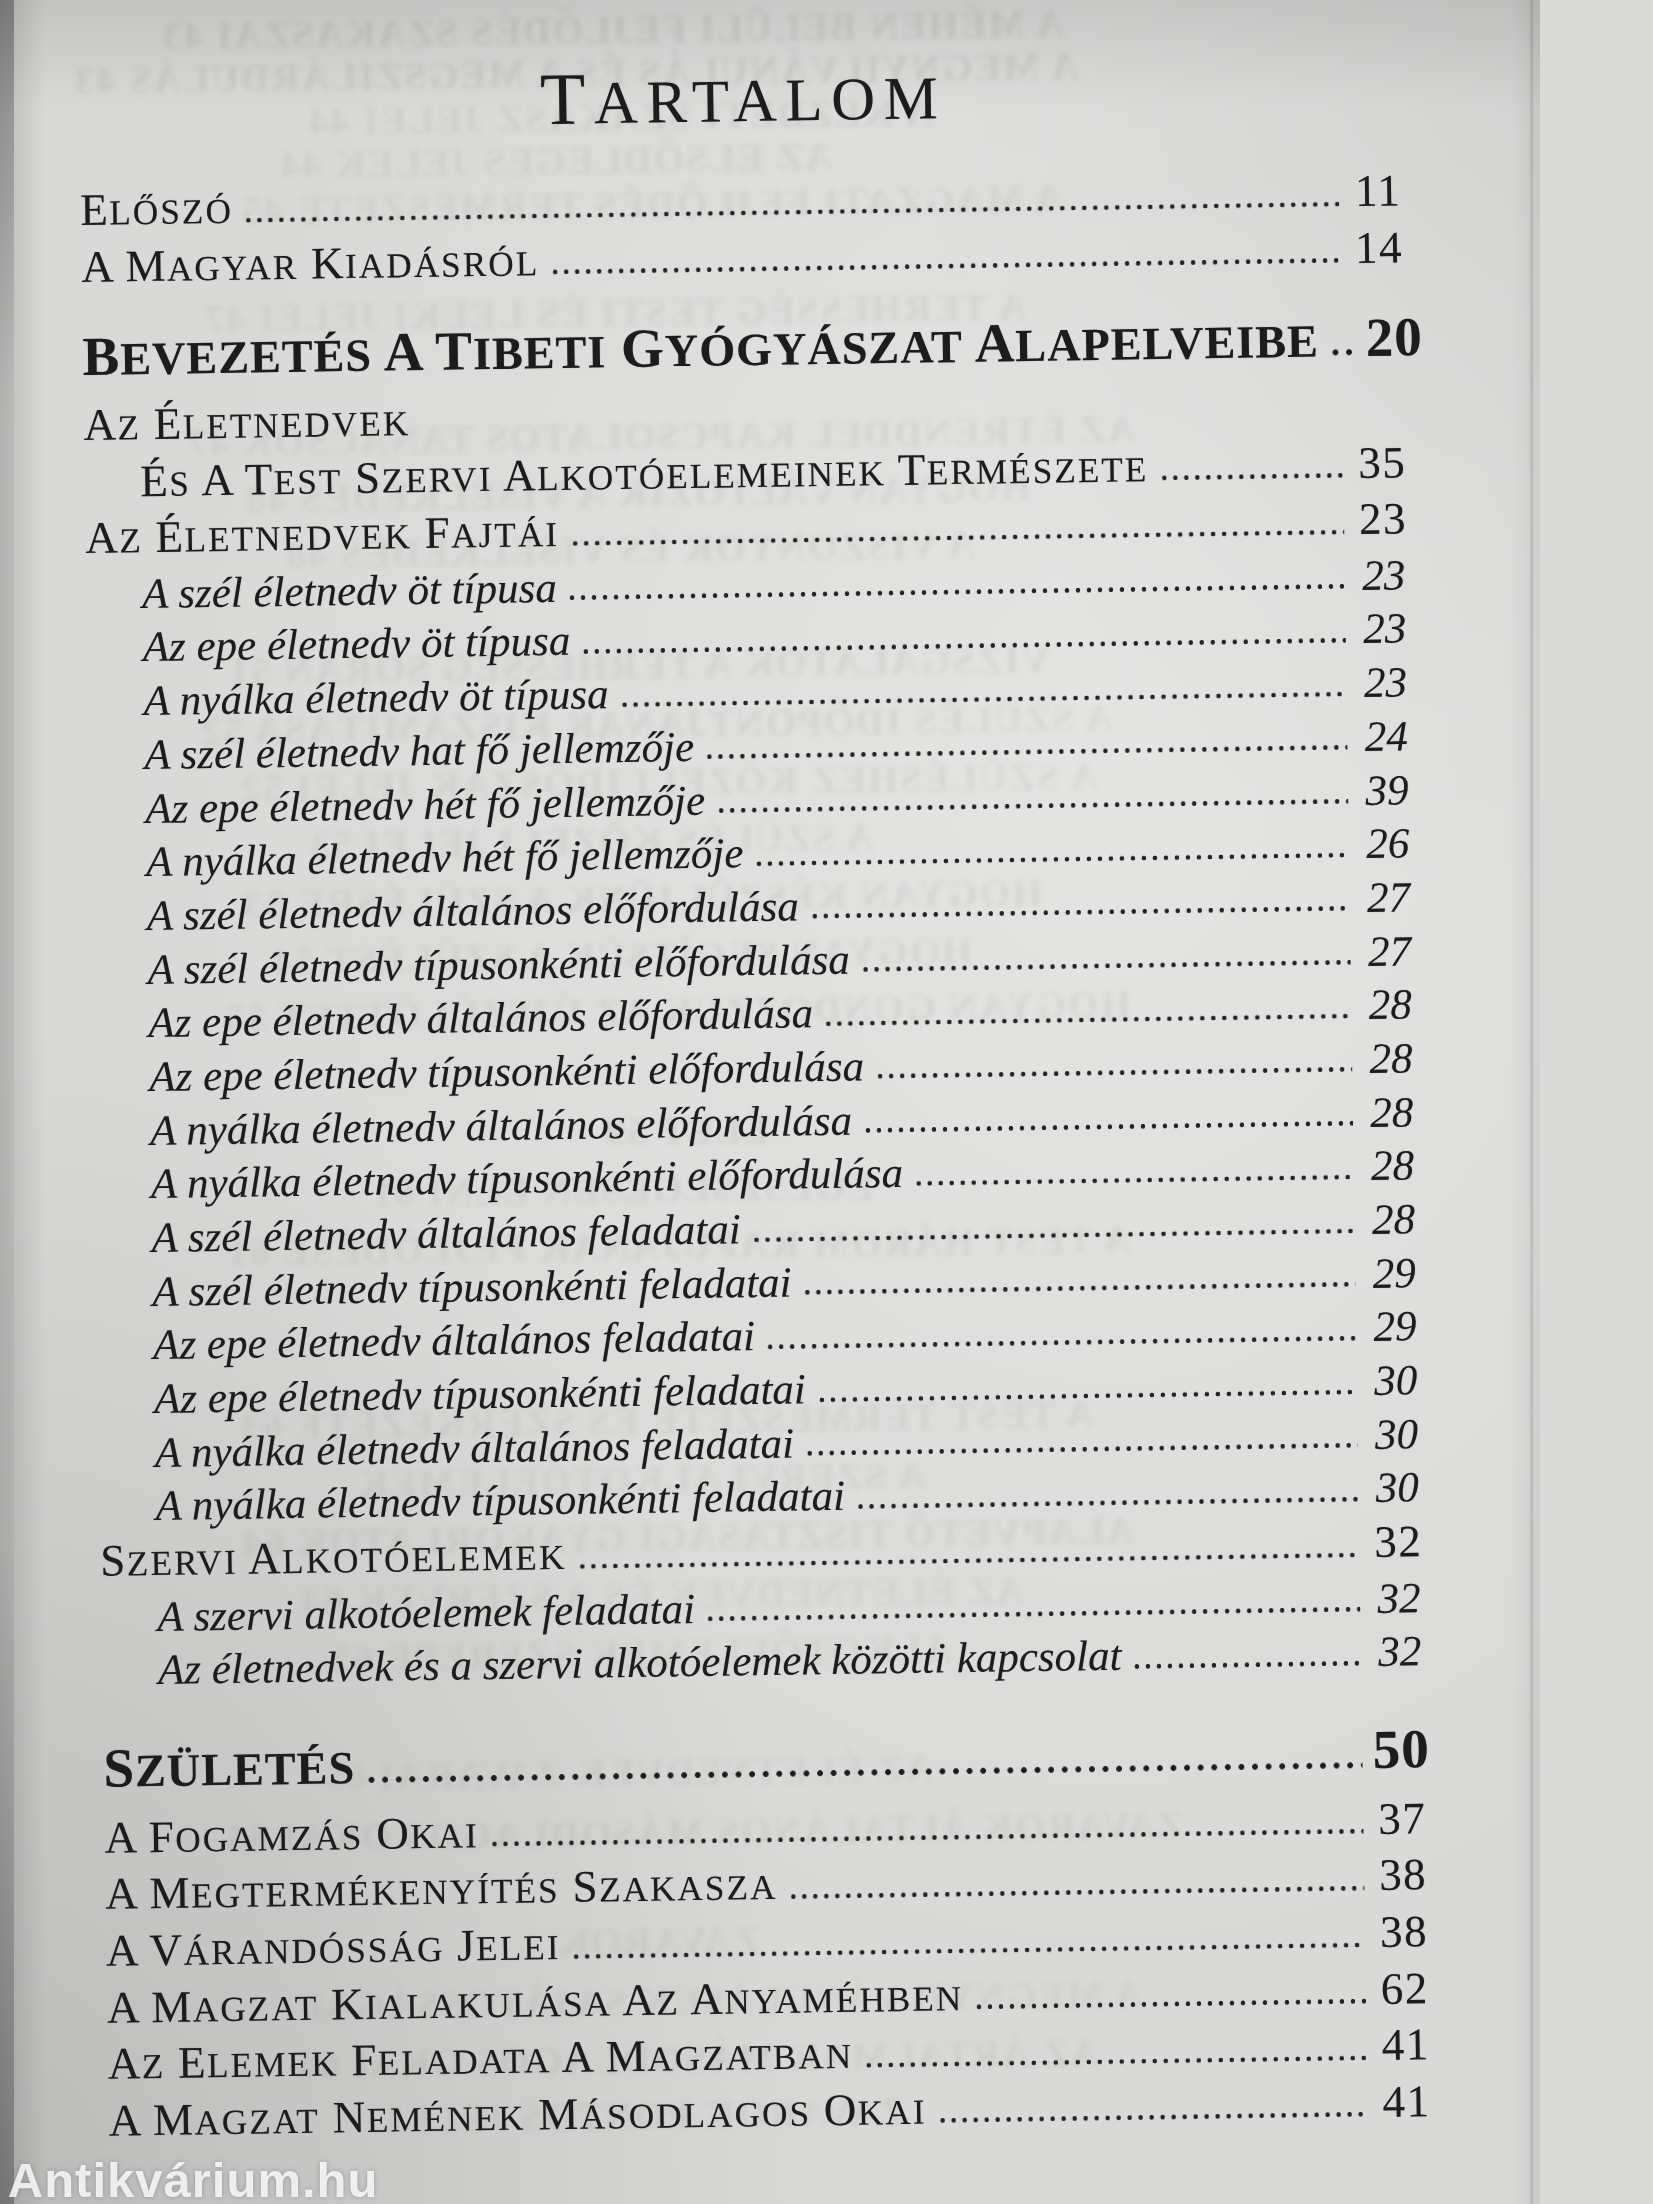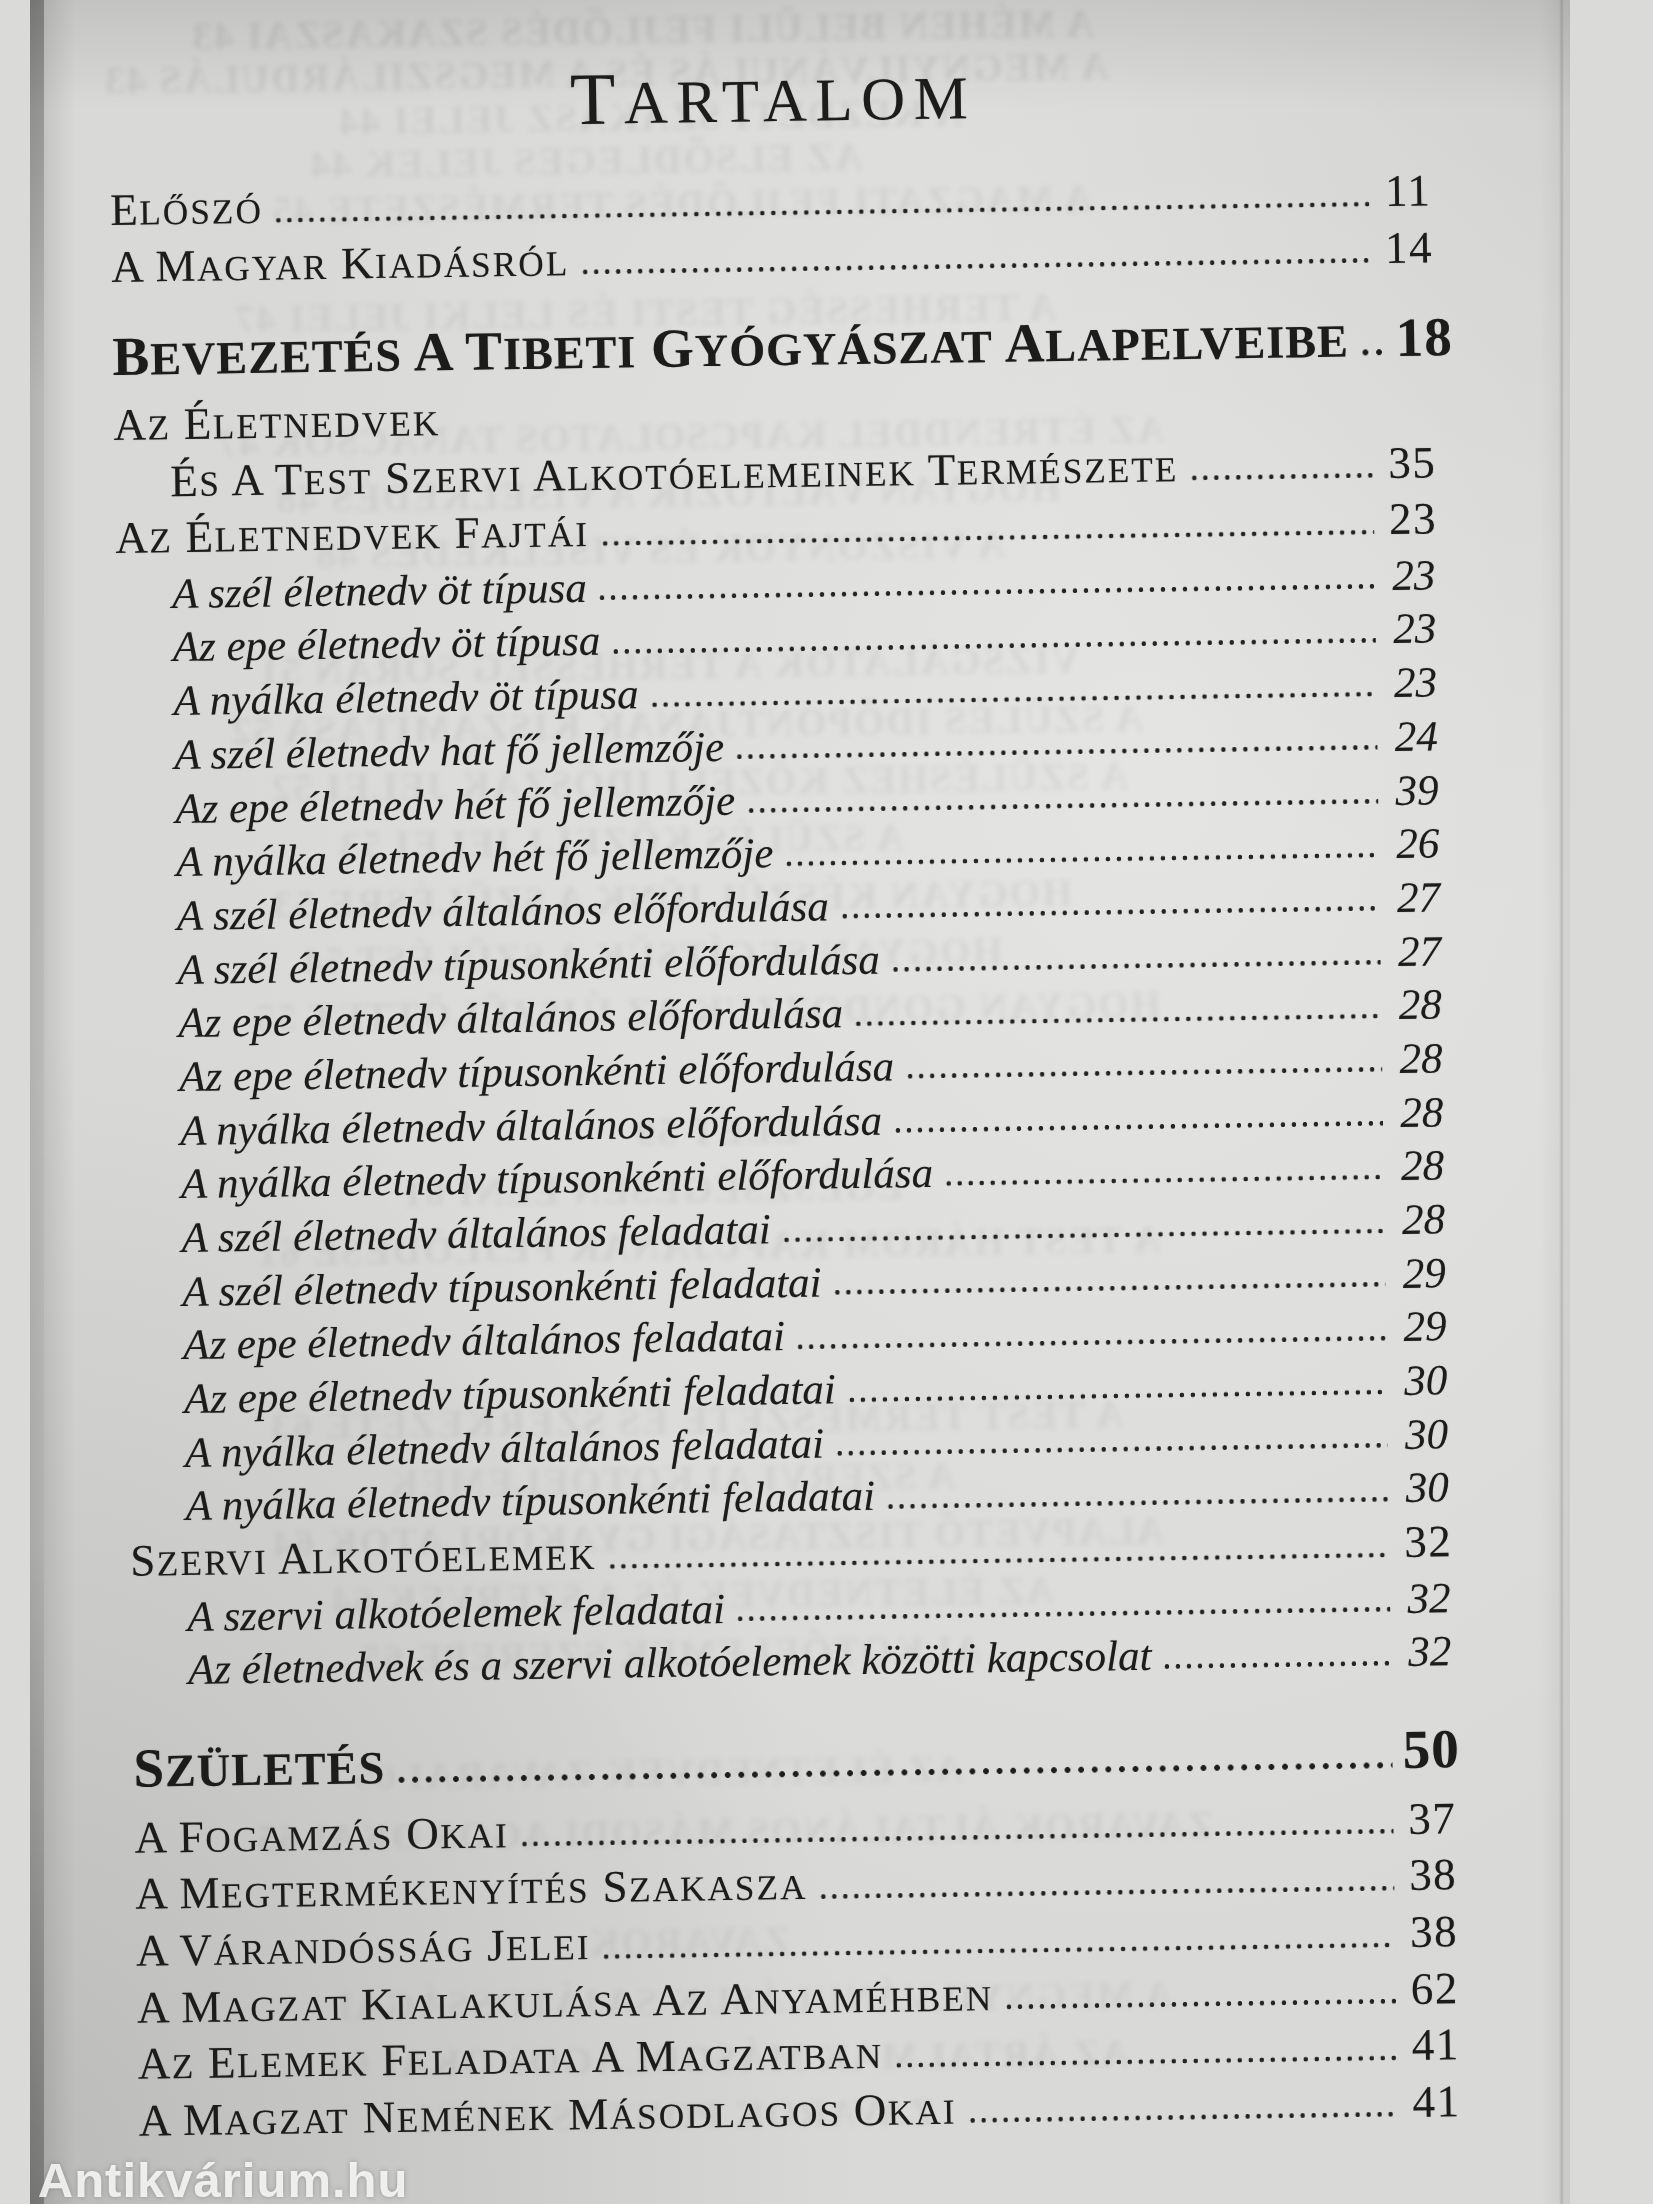--- a/index.html
+++ b/index.html
@@ -12,21 +12,20 @@
     position:relative;width:1540px;height:2205px;overflow:hidden;
     background-color:#d9d9d7;
     background-image:
       radial-gradient(ellipse at 72% 35%, rgba(255,255,255,0.30), rgba(255,255,255,0) 60%),
       linear-gradient(180deg, rgba(0,0,0,0.10) 0%, rgba(0,0,0,0) 5%),
       linear-gradient(90deg, rgba(0,0,0,0.14) 0%, rgba(0,0,0,0) 3%),
       linear-gradient(270deg, rgba(0,0,0,0.07) 0%, rgba(0,0,0,0) 2%),
       radial-gradient(ellipse at 0% 100%, rgba(0,0,0,0.14), rgba(0,0,0,0) 38%),
       radial-gradient(ellipse at 100% 0%, rgba(0,0,0,0.05), rgba(0,0,0,0) 30%);
     color:#1c1c1c;
-    margin-left:30px;
   }
   #sheet{
     position:absolute;left:0;top:0;width:1654px;height:2205px;
     transform:rotate(-0.85deg);transform-origin:50% 45%;
   }
   #toc-wrap{
     position:absolute;left:92px;top:58px;width:1329px;
     text-shadow:0 0 1px rgba(25,25,25,0.38);
   }
   .title{
@@ -120,21 +119,21 @@
             <span class="page">11</span>
           </div>
           <div class="row caps">
             <span class="label"><span class="fc">A</span><span class="rc"></span> <span class="fc">M</span><span class="rc">AGYAR</span> <span class="fc">K</span><span class="rc">IADÁSRÓL</span></span>
             <span class="dots"></span>
             <span class="page">14</span>
           </div>
           <div class="row chapter">
             <span class="label"><span class="fc">B</span><span class="rc">EVEZETÉS</span> <span class="fc">A</span><span class="rc"></span> <span class="fc">T</span><span class="rc">IBETI</span> <span class="fc">G</span><span class="rc">YÓGYÁSZAT</span> <span class="fc">A</span><span class="rc">LAPELVEIBE</span></span>
             <span class="dots"></span>
-            <span class="page">18</span>
+            <span class="page">20</span>
           </div>
           <div class="row caps">
             <span class="label"><span class="fc">A</span><span class="rc">Z</span> <span class="fc">É</span><span class="rc">LETNEDVEK</span></span>
           </div>
           <div class="row caps indent">
             <span class="label"><span class="fc">É</span><span class="rc">S</span> <span class="fc">A</span><span class="rc"></span> <span class="fc">T</span><span class="rc">EST</span> <span class="fc">S</span><span class="rc">ZERVI</span> <span class="fc">A</span><span class="rc">LKOTÓELEMEINEK</span> <span class="fc">T</span><span class="rc">ERMÉSZETE</span></span>
             <span class="dots"></span>
             <span class="page">35</span>
           </div>
           <div class="row caps">

